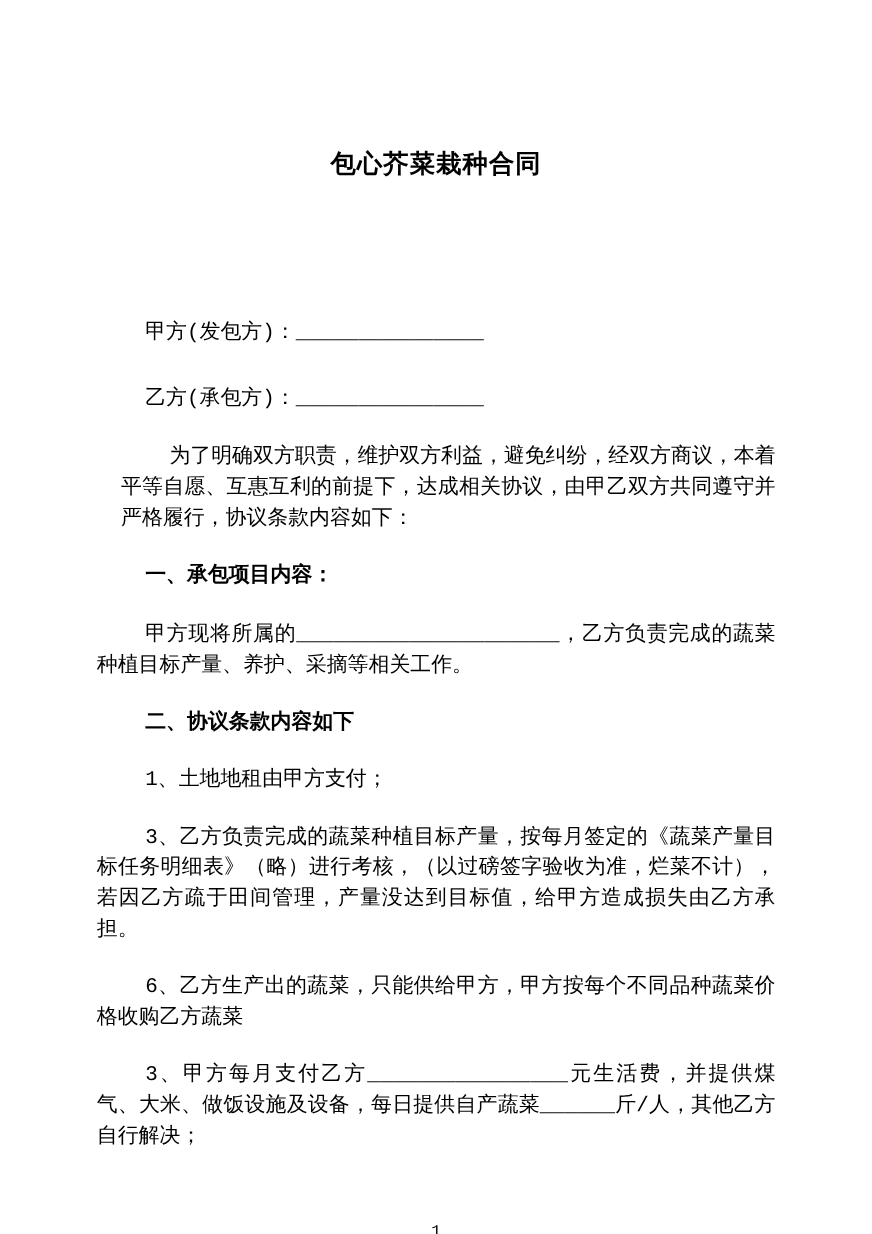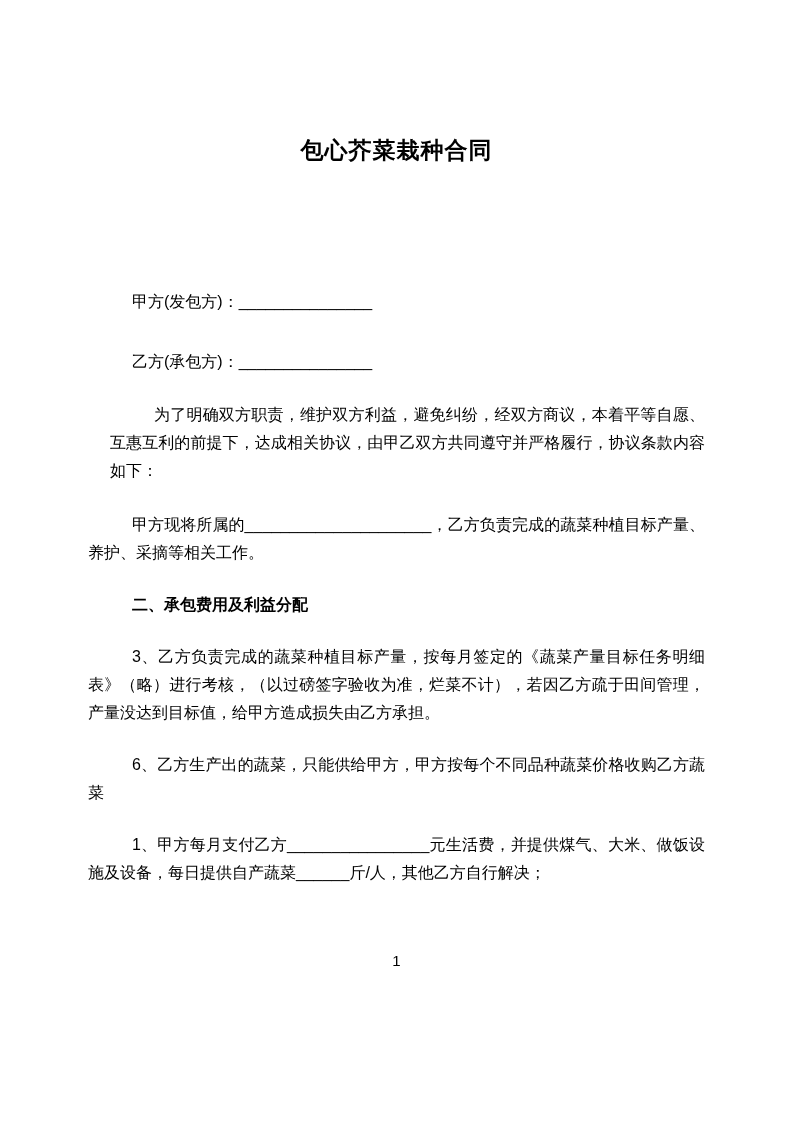--- a/index.html
+++ b/index.html
@@ -6,35 +6,35 @@
     margin: 0;
     padding: 0;
     background: #ffffff;
   }
   .page {
     position: relative;
     width: 793px;
     height: 1122px;
     background: #ffffff;
     color: #000000;
-    font-family: Liberation Sans, sans-serif;
+    font-family: Liberation Mono, monospace;
     overflow: hidden;
     box-sizing: border-box;
     padding: 0 88px;
   }
   .doc-title {
     margin: 132px 0 0 0;
     font-size: 23px;
     line-height: 36px;
     font-weight: bold;
     text-align: center;
     letter-spacing: 1px;
   }
   .line, .para, .heading {
-    font-size: 16px;
+    font-size: 19px;
     line-height: 28px;
     margin: 0;
     text-align: justify;
     word-break: break-all;
   }
   .indent {
     text-indent: 44px;
   }
   .heading {
     font-weight: bold;
@@ -60,27 +60,29 @@
 <div class="page">
 
   <h1 class="doc-title">包心芥菜栽种合同</h1>
 
   <p class="line indent party-a">甲方(发包方)：_______________</p>
 
   <p class="line indent party-b">乙方(承包方)：_______________</p>
 
   <p class="para indent preamble">为了明确双方职责，维护双方利益，避免纠纷，经双方商议，本着平等自愿、互惠互利的前提下，达成相关协议，由甲乙双方共同遵守并严格履行，协议条款内容如下：</p>
 
+  <p class="heading indent h-sec1">一、承包项目内容：</p>
 
   <p class="para indent p-sec1">甲方现将所属的_____________________，乙方负责完成的蔬菜种植目标产量、养护、采摘等相关工作。</p>
 
-  <p class="heading indent h-sec2">二、承包费用及利益分配</p>
+  <p class="heading indent h-sec2">二、协议条款内容如下</p>
 
+  <p class="para indent clause">1、土地地租由甲方支付；</p>
 
   <p class="para indent clause">3、乙方负责完成的蔬菜种植目标产量，按每月签定的《蔬菜产量目标任务明细表》（略）进行考核，（以过磅签字验收为准，烂菜不计），若因乙方疏于田间管理，产量没达到目标值，给甲方造成损失由乙方承担。</p>
 
   <p class="para indent clause">6、乙方生产出的蔬菜，只能供给甲方，甲方按每个不同品种蔬菜价格收购乙方蔬菜</p>
 
-  <p class="para indent clause">1、甲方每月支付乙方________________元生活费，并提供煤气、大米、做饭设施及设备，每日提供自产蔬菜______斤/人，其他乙方自行解决；</p>
+  <p class="para indent clause">3、甲方每月支付乙方________________元生活费，并提供煤气、大米、做饭设施及设备，每日提供自产蔬菜______斤/人，其他乙方自行解决；</p>
 
   <p class="para page-number">1</p>
 
 </div>
 
 </body></html>

